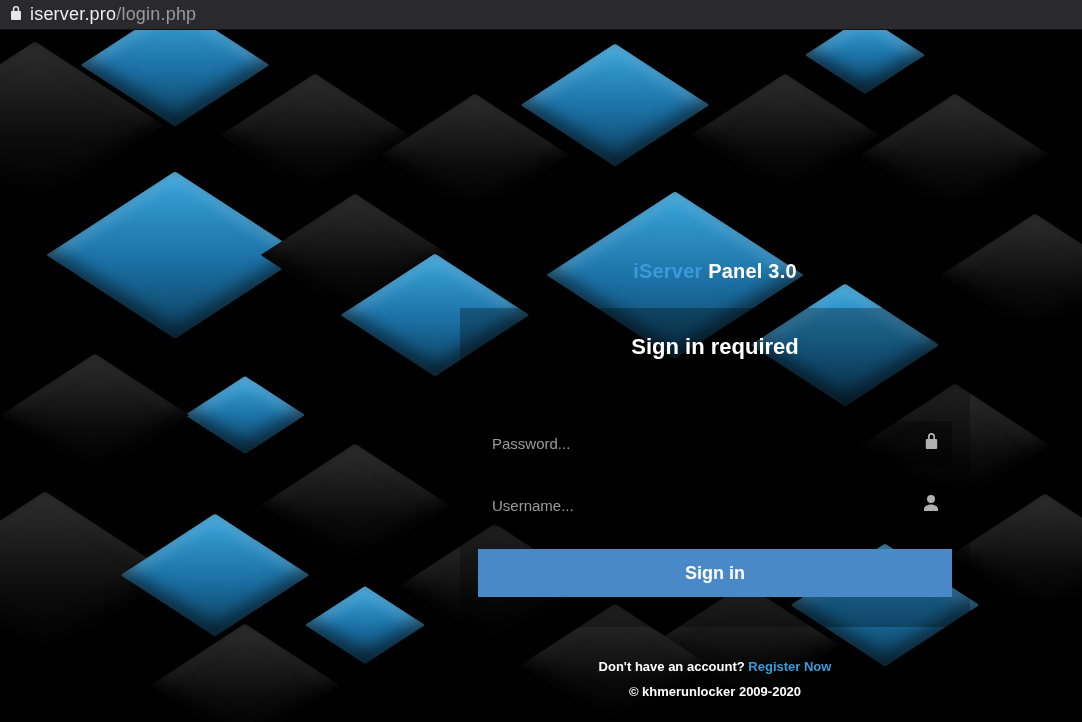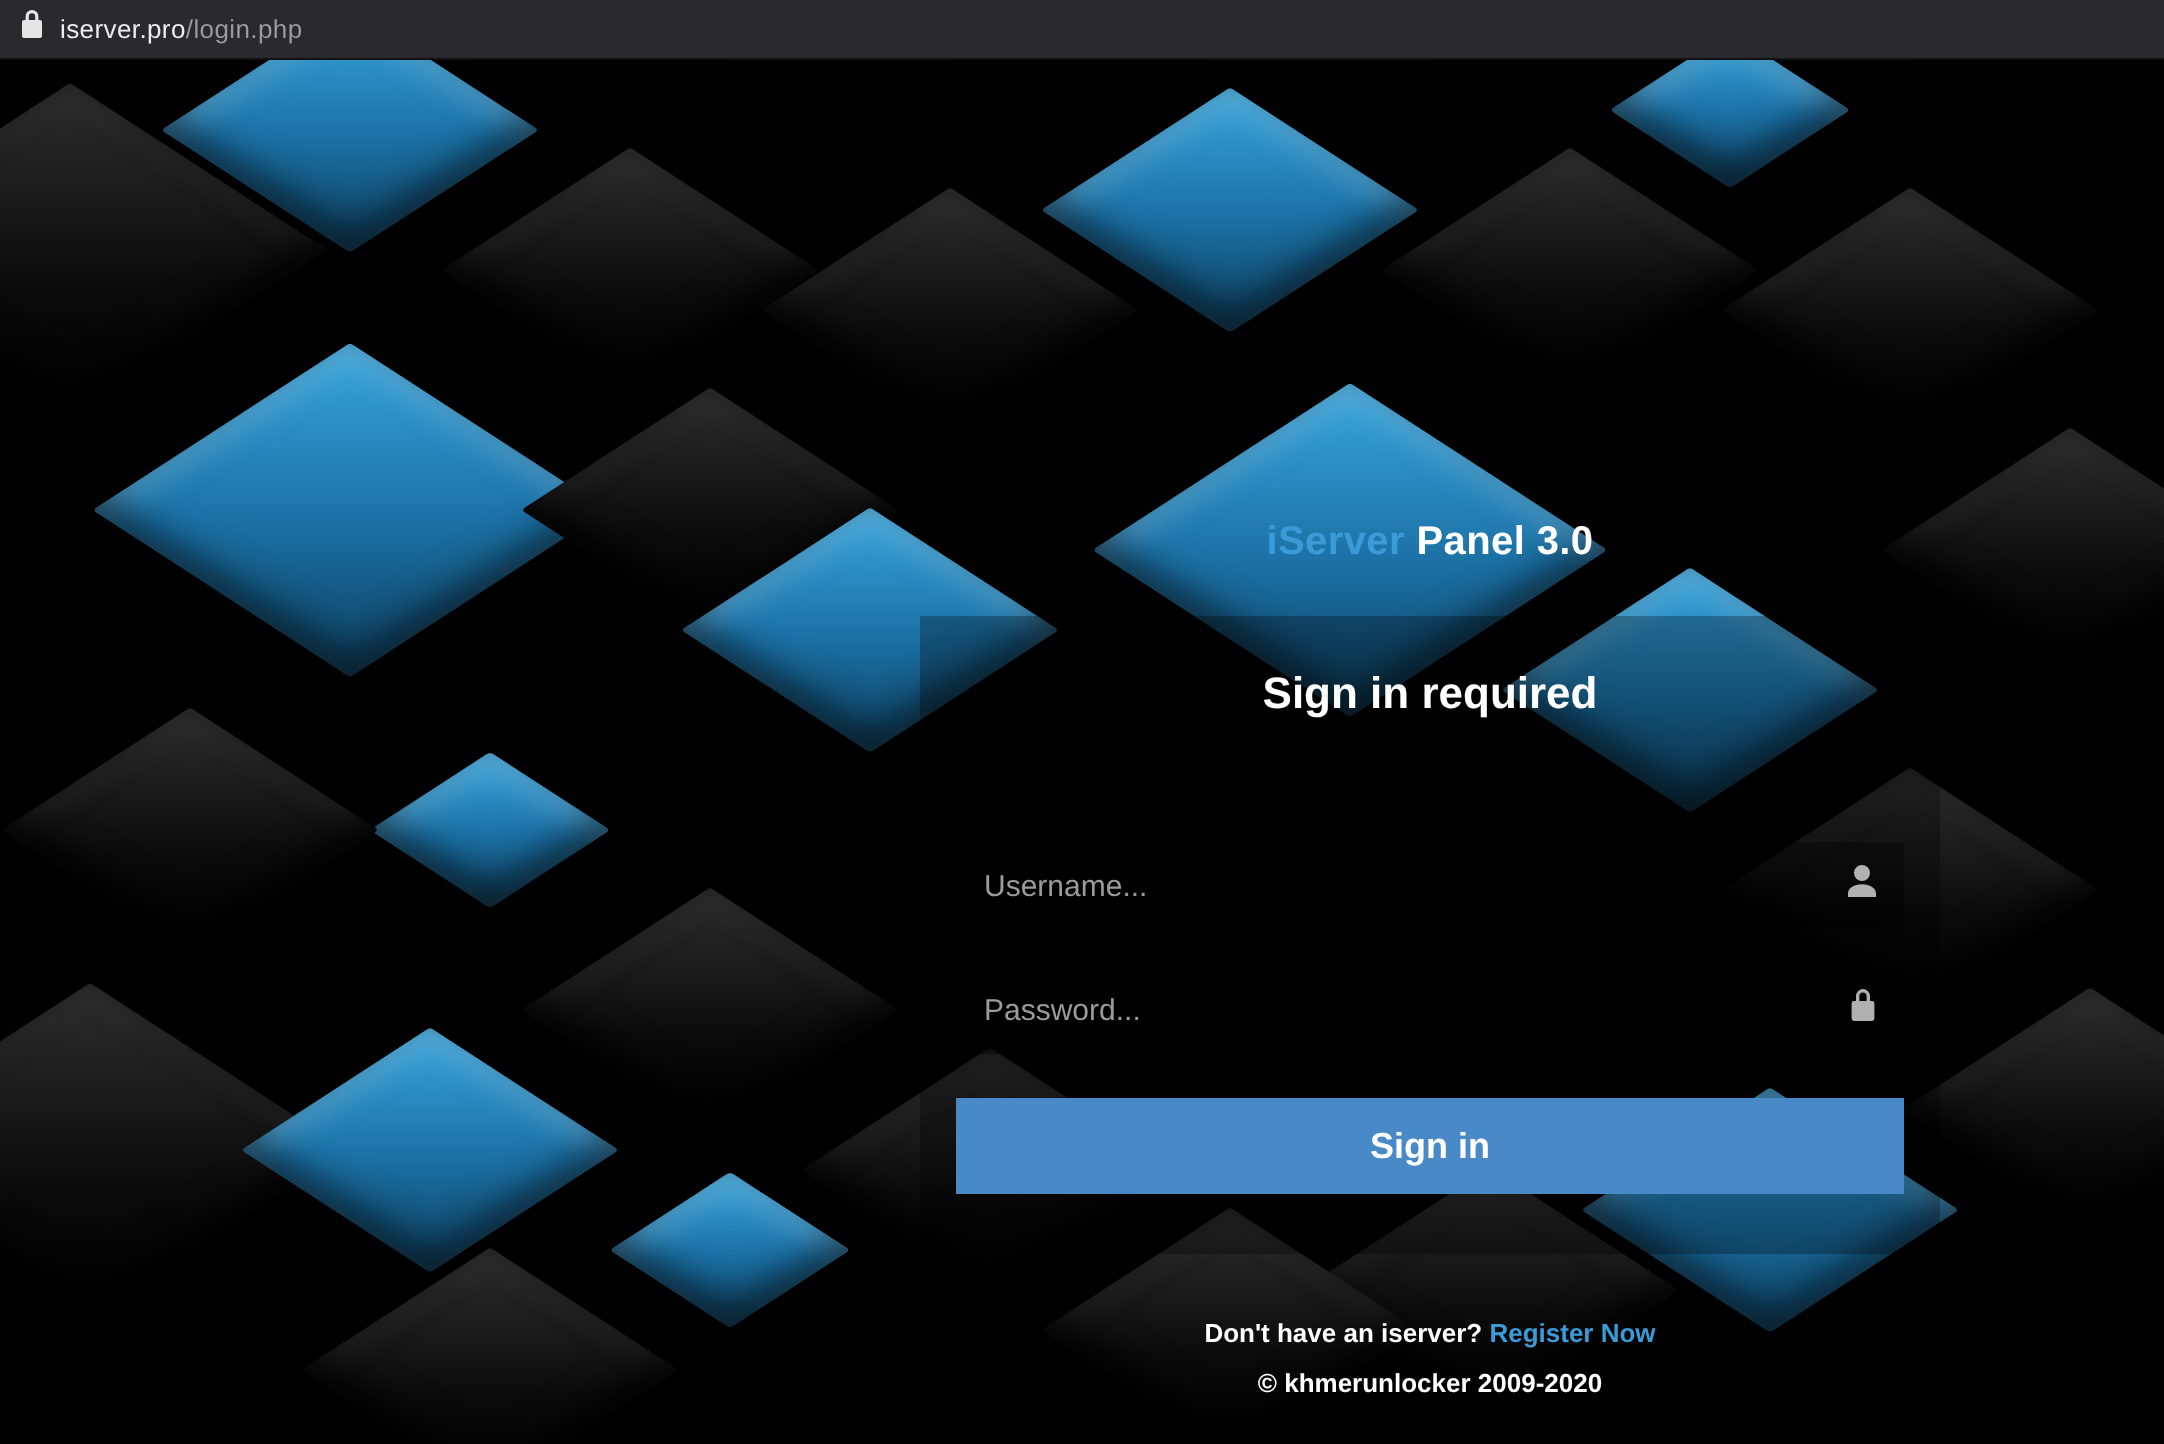--- a/index.html
+++ b/index.html
@@ -10,21 +10,21 @@
   .addrbar {
     height: 30px;
     background: #2a2a2e;
     border-bottom: 1px solid #111;
     display: flex;
     align-items: center;
     padding: 0 10px;
     gap: 8px;
   }
   .addrbar svg { flex: 0 0 auto; }
-  .url { font-size: 13px; color: #ededed; letter-spacing: .2px; }
+  .url { font-size: 18px; color: #ededed; letter-spacing: .2px; }
   .url .path { color: #9a9a9a; }
 
   
   .page {
     position: relative;
     width: 1082px;
     height: 692px;
     background:
       linear-gradient(rgba(0,0,0,.55), rgba(0,0,0,.55)),
       repeating-linear-gradient(  30deg, #0e0e0e 0 60px, #161616 60px 120px),
@@ -168,39 +168,39 @@
   <div class="panel">
 
     <div class="brand">
       <span class="accent">iServer</span><span> Panel 3.0</span>
     </div>
 
     <div class="card">
       <h2>Sign in required</h2>
 
       <div class="field">
+        <input type="password" placeholder="Password..." style="">
+        <span class="ic">
+          <svg width="13" height="16" viewBox="0 0 13 16" fill="#cfcfcf">
+              <path d="M6.5 0A3.6 3.6 0 0 0 3 3.6V6H2a1.2 1.2 0 0 0-1.2 1.2v7.6A1.2 1.2 0 0 0 2 16h9a1.2 1.2 0 0 0 1.2-1.2V7.2A1.2 1.2 0 0 0 11 6h-1V3.6A3.6 3.6 0 0 0 6.5 0Zm0 1.8A1.8 1.8 0 0 1 8.3 3.6V6H4.7V3.6A1.8 1.8 0 0 1 6.5 1.8Z"></path>
+            </svg>
+        </span>
+      </div>
+
+      <div class="field">
         <input type="text" placeholder="Username..." style="">
         <span class="ic">
           <svg width="14" height="16" viewBox="0 0 14 16" fill="#cfcfcf">
               <path d="M7 8a4 4 0 1 0-4-4 4 4 0 0 0 4 4Zm0 1.6c-3 0-7 1.5-7 4.5V16h14v-1.9c0-3-4-4.5-7-4.5Z"></path>
             </svg>
         </span>
       </div>
 
-      <div class="field">
-        <input type="password" placeholder="Password..." style="">
-        <span class="ic">
-          <svg width="13" height="16" viewBox="0 0 13 16" fill="#cfcfcf">
-              <path d="M6.5 0A3.6 3.6 0 0 0 3 3.6V6H2a1.2 1.2 0 0 0-1.2 1.2v7.6A1.2 1.2 0 0 0 2 16h9a1.2 1.2 0 0 0 1.2-1.2V7.2A1.2 1.2 0 0 0 11 6h-1V3.6A3.6 3.6 0 0 0 6.5 0Zm0 1.8A1.8 1.8 0 0 1 8.3 3.6V6H4.7V3.6A1.8 1.8 0 0 1 6.5 1.8Z"></path>
-            </svg>
-        </span>
-      </div>
-
       <button class="signin-btn">Sign in</button>
     </div>
 
     <div class="footer">
-      <span>Don't have an iserver? </span><a href="#">Register Now</a>
+      <span>Don't have an account? </span><a href="#">Register Now</a>
       <span class="copy">© khmerunlocker 2009-2020</span>
     </div>
 
   </div>
 </div>
 
 </body></html>

